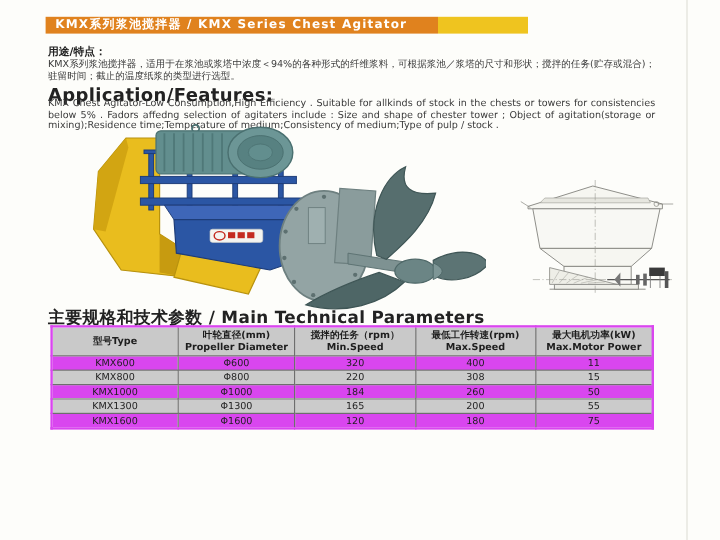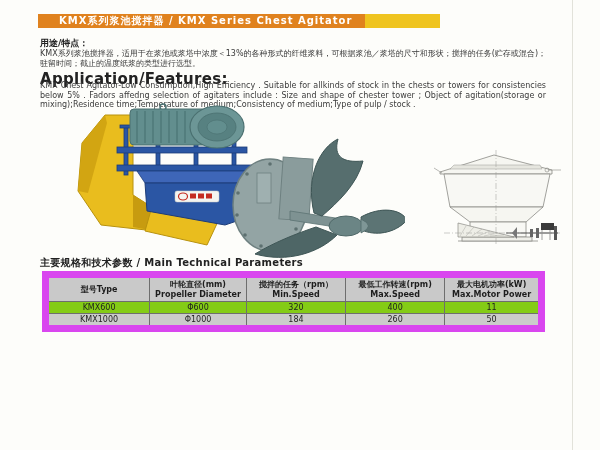--- a/index.html
+++ b/index.html
@@ -12,70 +12,70 @@
   .abs{position:absolute;}
 
   
   .page-edge{left:572px;top:0;width:1px;height:450px;background:#e2e2da;}
 
   
   .titlebar{left:38px;top:14px;width:402px;height:14px;display:flex;}
   .titlebar .orange{
     width:327px;height:14px;background:var(--header-orange,#E0821E);
     color:#fff;font-size:10px;font-weight:bold;letter-spacing:1px;
-    line-height:14px;padding-left:21px;box-sizing:border-box;
+    line-height:14px;padding-left:8px;box-sizing:border-box;
     white-space:nowrap;overflow:hidden;
   }
   .titlebar .yellow{width:75px;height:14px;background:var(--header-yellow,#EFC41F);}
 
   .h-zh{left:40px;top:37px;font-size:9px;font-weight:bold;color:#222;}
   .p-zh{
     left:40px;top:49px;width:506px;font-size:8px;line-height:10px;
     color:#3b3b3b;text-align:justify;
   }
   .h-en{left:40px;top:70px;font-size:15px;font-weight:bold;color:#222;letter-spacing:.3px;}
   .p-en{
     left:40px;top:81px;width:506px;font-size:8px;line-height:9.5px;
     color:#3b3b3b;text-align:justify;
   }
 
   .photo{left:75px;top:103px;width:330px;height:165px;}
   .drawing{left:430px;top:148px;width:135px;height:100px;}
 
-  .tbl-caption{left:40px;top:256px;font-size:10px;font-weight:bold;color:#222;letter-spacing:.3px;}
+  .tbl-caption{left:40px;top:256px;font-size:14px;font-weight:bold;color:#222;letter-spacing:.3px;}
 
   table.params{
     position:absolute;left:42px;top:271px;width:503px;
-    border-collapse:collapse;border:7px solid #d946ef;
+    border-collapse:collapse;border:2px solid #d946ef;
     table-layout:fixed;
   }
   table.params th,table.params td{
     border:1px solid #6e6e6e;text-align:center;vertical-align:middle;
     font-size:8px;color:#1e1e1e;padding:0 1px;overflow:hidden;white-space:nowrap;
   }
   table.params thead th{
     background:var(--table-header-bg,#C9C9C9);
     font-weight:600;height:23px;line-height:10px;
   }
-  table.params tbody td{height:11px;background:#84cc16;}
+  table.params tbody td{height:11px;background:#d946ef;}
   table.params tbody tr:nth-child(even) td{background:var(--table-alt-row-bg,#CBCBCB);}
   .c0{width:21%;} .c1{width:19.5%;} .c2{width:20%;} .c3{width:20%;} .c4{width:19.5%;}
 </style>
 </head>
 <body>
 
 <div class="abs page-edge"></div>
 
 <div class="abs titlebar">
   <div class="orange">KMX系列浆池搅拌器 / KMX  Series  Chest  Agitator</div>
   <div class="yellow"></div>
 </div>
 
 <div class="abs h-zh">用途/特点：</div>
-<div class="abs p-zh">KMX系列浆池搅拌器，适用于在浆池或浆塔中浓度＜13%的各种形式的纤维浆料，可根据浆池／浆塔的尺寸和形状；搅拌的任务(贮存或混合)；驻留时间；截止的温度纸浆的类型进行选型。</div>
+<div class="abs p-zh">KMX系列浆池搅拌器，适用于在浆池或浆塔中浓度＜94%的各种形式的纤维浆料，可根据浆池／浆塔的尺寸和形状；搅拌的任务(贮存或混合)；驻留时间；截止的温度纸浆的类型进行选型。</div>
 
 <div class="abs h-en">Application/Features:</div>
 <div class="abs p-en">KMX Chest Agitator-Low Consumption,High Efficiency . Suitable for allkinds of stock in the chests or towers for consistencies below 5% . Fadors affedng selection of agitaters include : Size and shape of chester tower ; Object of agitation(storage or mixing);Residence time;Temperature of medium;Consistency of medium;Type of pulp / stock .</div>
 
 <svg class="abs photo" viewBox="0 0 330 165" xmlns="http://www.w3.org/2000/svg">
 
   <g>
     <polygon points="30,12 58,12 58,92 80,106 80,128 26,122 3,88 7,40" fill="#E9BD1E" stroke="#B8920E" stroke-width="1"></polygon>
     <polygon points="30,12 7,40 3,88 13,90 32,20" fill="#D2A512"></polygon>
     <polygon points="58,92 80,106 80,128 58,124" fill="#C79B10"></polygon>
@@ -239,20 +239,41 @@
   <tbody>
 
   <tr>
       <td>KMX600</td>
       <td>Φ600</td>
       <td>320</td>
       <td>400</td>
       <td>11</td>
     </tr>
       <tr>
+      <td>KMX800</td>
+      <td>Φ800</td>
+      <td>220</td>
+      <td>308</td>
+      <td>15</td>
+    </tr>
+      <tr>
       <td>KMX1000</td>
       <td>Φ1000</td>
       <td>184</td>
       <td>260</td>
       <td>50</td>
     </tr>
+      <tr>
+      <td>KMX1300</td>
+      <td>Φ1300</td>
+      <td>165</td>
+      <td>200</td>
+      <td>55</td>
+    </tr>
+      <tr>
+      <td>KMX1600</td>
+      <td>Φ1600</td>
+      <td>120</td>
+      <td>180</td>
+      <td>75</td>
+    </tr>
     </tbody>
 </table>
 
 </body></html>

